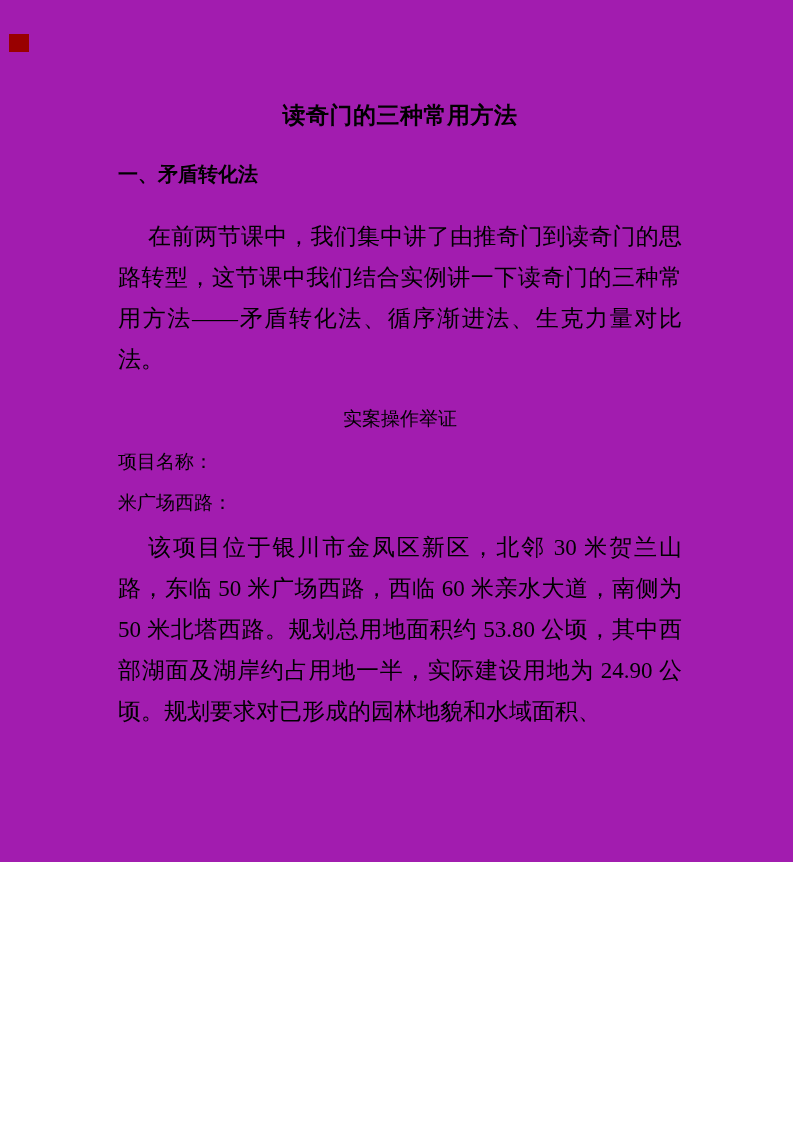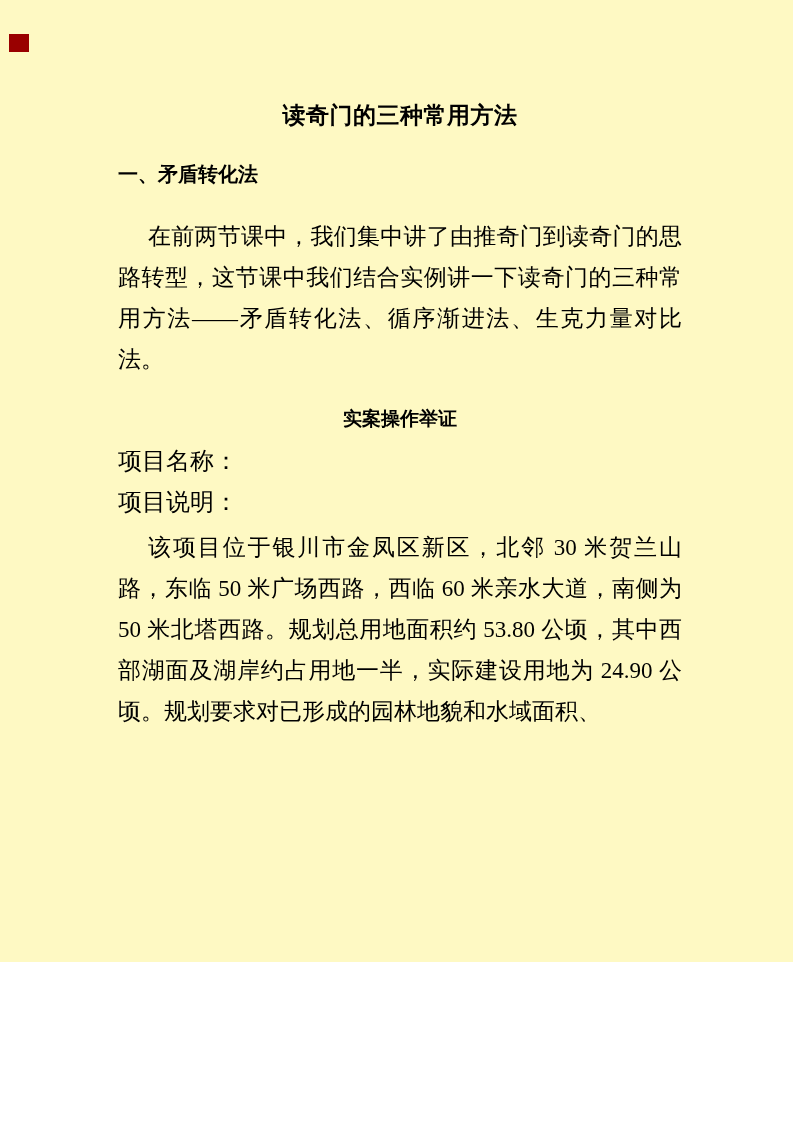--- a/index.html
+++ b/index.html
@@ -1,22 +1,22 @@
 <!DOCTYPE html>
 <html><head>
 <meta charset="utf-8">
 <style>
   * { margin: 0; padding: 0; box-sizing: border-box; }
   html, body { background: #ffffff; }
   .page {
     position: relative;
     width: 793px;
-    height: 962px;
+    height: 862px;
     margin: 0 auto;
-    background: #fef9c3;
+    background: #a21caf;
     color: #000000;
     font-family: "Liberation Serif", "DejaVu Serif", serif;
     overflow: hidden;
   }
   .stamp-mark {
     position: absolute;
     left: 9px;
     top: 34px;
     width: 20px;
     height: 18px;
@@ -46,26 +46,26 @@
     line-height: 41px;
     text-align: justify;
     text-indent: 30px;
     word-break: break-all;
   }
   .para-1 { margin-top: 21px; }
   .para-2 { margin-top: 22px; }
   .subtitle {
     margin-top: 18px;
     font-size: 19px;
-    font-weight: bold;
+    font-weight: normal;
     line-height: 41px;
     text-align: center;
   }
   .label-line {
-    font-size: 24px;
+    font-size: 19px;
     line-height: 41px;
   }
   .label-name { margin-top: 2px; }
   .indent-line {
     font-size: 19px;
     line-height: 41px;
     text-indent: 30px;
   }
   .para-3 { margin-top: 4px; }
 </style>
@@ -83,18 +83,18 @@
     <div class="heading-1">一、矛盾转化法</div>
 
     <div class="para para-1">在前两节课中，我们集中讲了由推奇门到读奇门的思路转型，这节课中我们结合实例讲一下读奇门的三种常用方法——矛盾转化法、循序渐进法、生克力量对比法。</div>
 
 
     <div class="subtitle">实案操作举证</div>
 
     <div class="label-line label-name">项目名称：</div>
 
 
-    <div class="label-line">项目说明：</div>
+    <div class="label-line">米广场西路：</div>
 
     <div class="para para-3">该项目位于银川市金凤区新区，北邻 30 米贺兰山路，东临 50 米广场西路，西临 60 米亲水大道，南侧为 50 米北塔西路。规划总用地面积约 53.80 公顷，其中西部湖面及湖岸约占用地一半，实际建设用地为 24.90 公顷。规划要求对已形成的园林地貌和水域面积、</div>
 
   </div>
 </div>
 
 </body></html>

